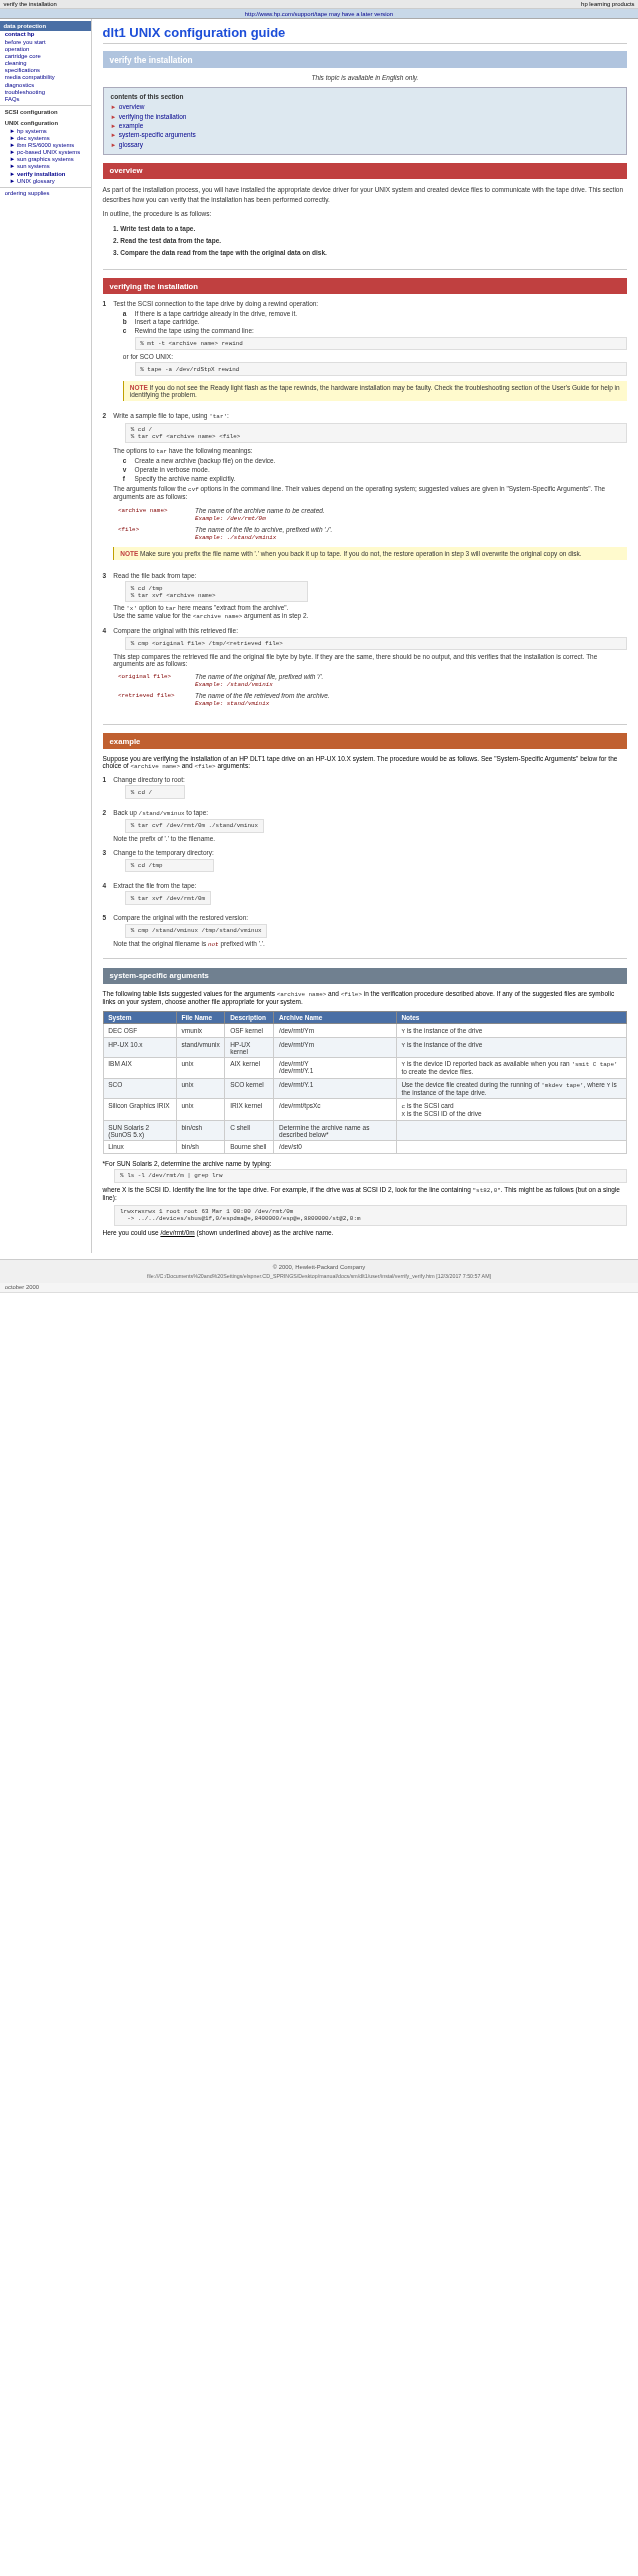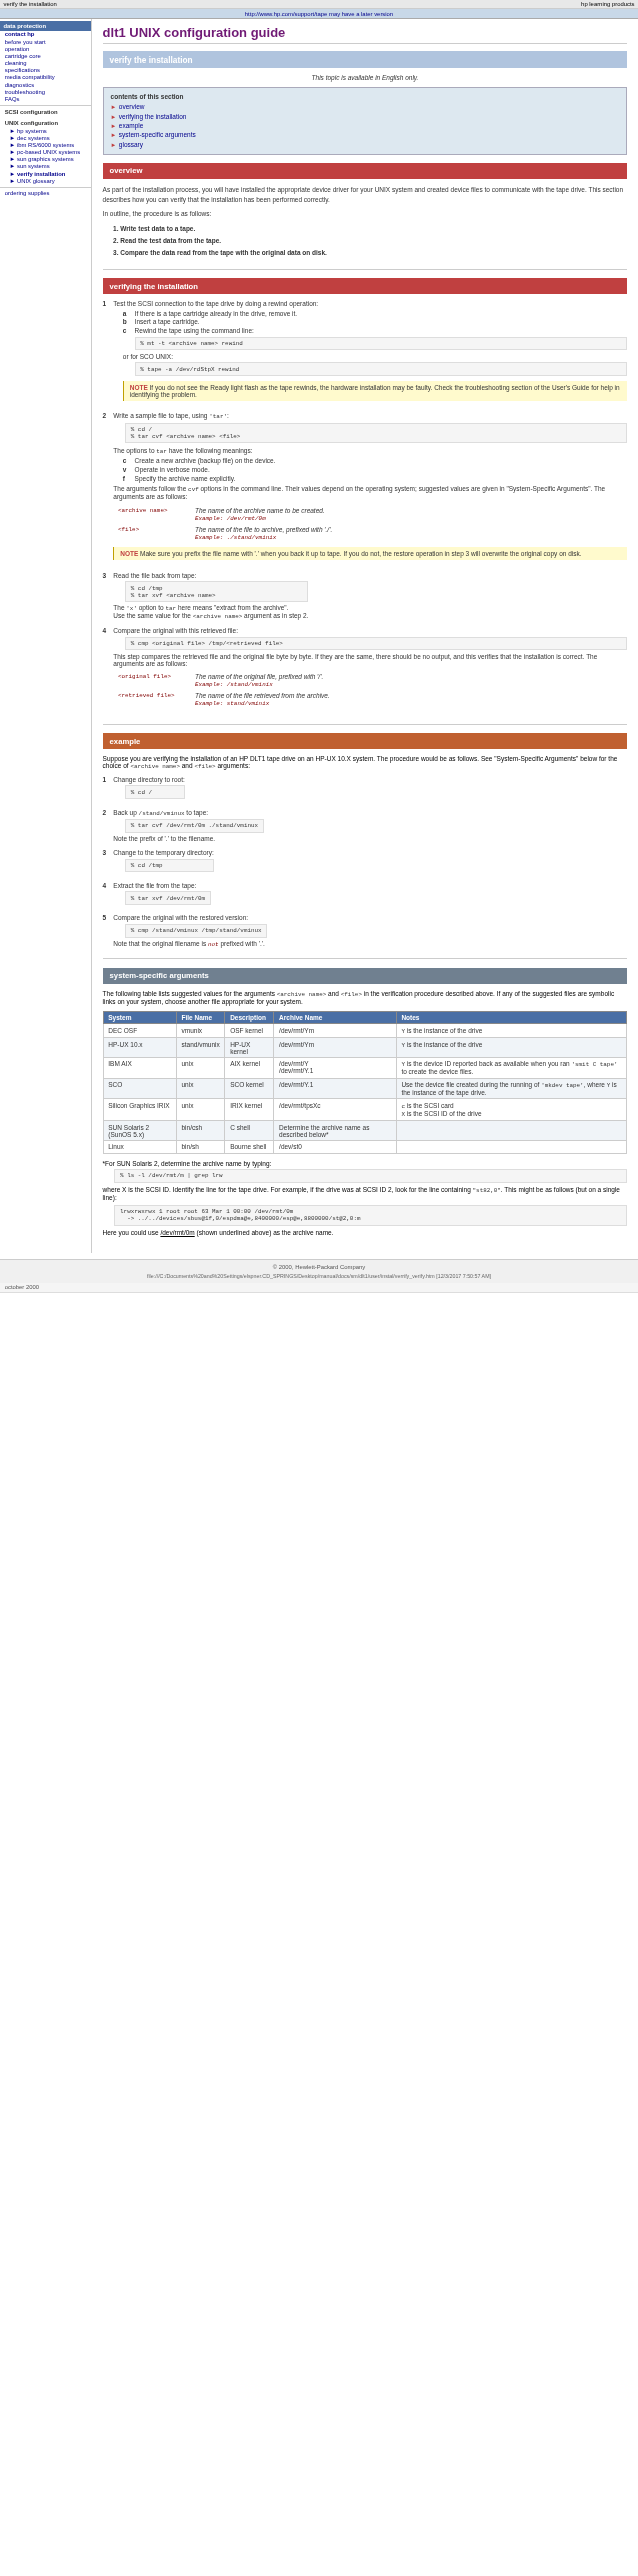--- a/index.html
+++ b/index.html
@@ -21,21 +21,21 @@
     .sidebar-item { padding: 0.6px 4.7px; cursor: pointer; color: #00008B; }
     .sidebar-item.active { font-weight: bold; color: #00008B; }
     .sidebar-item.indent1 { padding-left: 9.5px; }
     .sidebar-subheader { padding: 1.2px 4.7px; font-weight: bold; font-size: 5.9px; color: #333; }
     .sidebar-divider { border-top: 0.6px solid #ccc; margin: 1.8px 0; }
 
     
     #content { flex: 1; padding: 5.9px 10.6px; background: #fff; }
 
     
-    .page-title { font-size: 13px; font-weight: bold; color: #701a75; margin-bottom: 7px; border-bottom: 1.2px solid #ccc; padding-bottom: 3.5px; }
+    .page-title { font-size: 13px; font-weight: bold; color: #1d4ed8; margin-bottom: 7px; border-bottom: 1.2px solid #ccc; padding-bottom: 3.5px; }
 
     
     .section-header { background: #b0c4de; padding: 3.5px 7px; font-size: 8.3px; font-weight: bold; color: #fff; margin-bottom: 5.9px; }
     .section-header-red { background: #c04040; padding: 3.5px 7px; font-size: 7.7px; font-weight: bold; color: #fff; margin-bottom: 5.9px; }
     .section-header-orange { background: #c06030; padding: 3.5px 7px; font-size: 7.7px; font-weight: bold; color: #fff; margin-bottom: 5.9px; }
     .section-header-steel { background: #708090; padding: 3.5px 7px; font-size: 7.7px; font-weight: bold; color: #fff; margin-bottom: 5.9px; }
 
     
     .english-notice { text-align: center; font-size: 6.5px; font-style: italic; margin-bottom: 5.9px; color: #333; }
 

